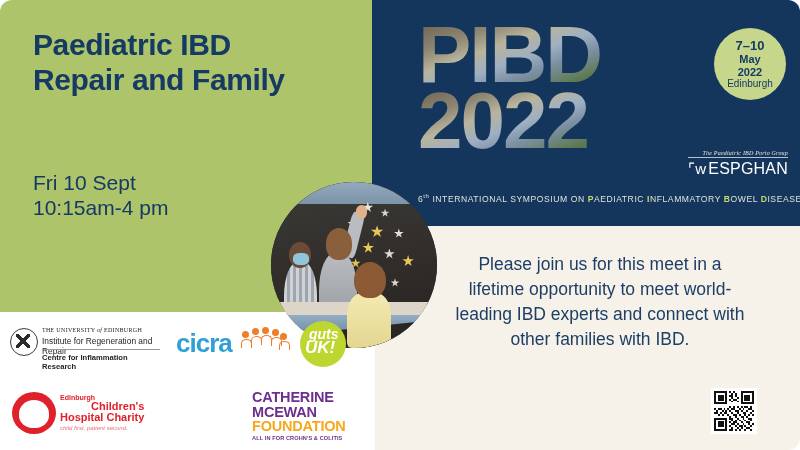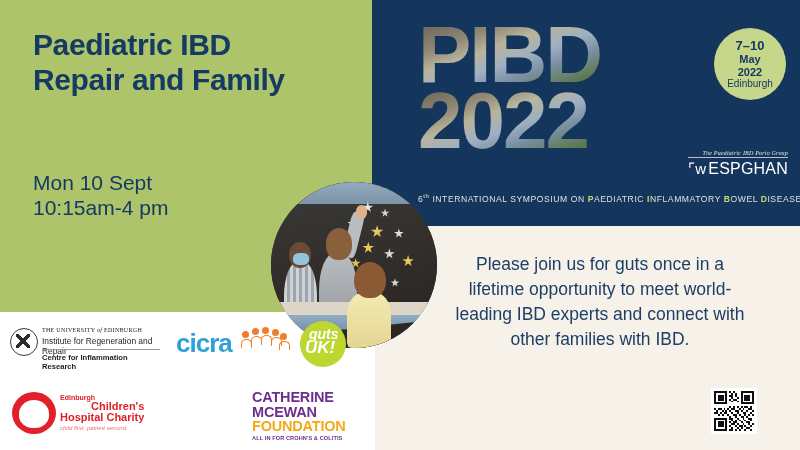--- a/index.html
+++ b/index.html
@@ -1,21 +1,21 @@
 <!DOCTYPE html>
 <html><head>
 <meta charset="utf-8">
 <style>
   html,body{margin:0;padding:0;}
   body{
     width:800px;height:450px;overflow:hidden;
     font-family:"Liberation Sans", sans-serif;
     background:#ffffff;
   }
-  .poster{position:relative;width:800px;height:450px;overflow:hidden;background:#ffffff;}
+  .poster{position:relative;width:800px;height:450px;overflow:hidden;background:#ffffff;border-radius:12px;}
 
   
   .green-panel{
     position:absolute;left:0;top:0;width:372px;height:312px;
     background:#adc46a;
   }
   .navy-panel{
     position:absolute;left:372px;top:0;width:428px;height:226px;
     background:#14365c;
   }
@@ -218,21 +218,21 @@
   <div class="navy-panel"></div>
   <div class="cream-panel"></div>
   <div class="white-bottom-left"></div>
 
   <div class="headline">
     <div>Paediatric IBD</div>
     <div>Repair and Family</div>
   </div>
 
   <div class="when">
-    <div>Mon 10 Sept</div>
+    <div>Fri 10 Sept</div>
     <div>10:15am-4 pm</div>
   </div>
 
 
   <div class="photo-circle">
     <div class="ph-wall"></div>
     <div class="ph-topband"></div>
     <div class="st" style="left:55%;top:12%;width:11px;height:11px;background:#e9e6de;"></div>
     <div class="st" style="left:66%;top:16%;width:9px;height:9px;background:#d8d4ca;"></div>
     <div class="st" style="left:46%;top:22%;width:10px;height:10px;background:#eceae2;"></div>
@@ -278,21 +278,21 @@
       <span class="glyph">⌜w</span>
       <span>ESPGHAN</span>
     </div>
   </div>
 
   <div class="symposium">
     <span>6</span><sup>th</sup><span> INTERNATIONAL SYMPOSIUM ON </span><b>P</b><span>AEDIATRIC </span><b>I</b><span>NFLAMMATORY </span><b>B</b><span>OWEL </span><b>D</b><span>ISEASE</span>
   </div>
 
   <div class="message">
-    <div>Please join us for guts once in a</div>
+    <div>Please join us for this meet in a</div>
     <div>lifetime opportunity to meet world-</div>
     <div>leading IBD experts and connect with</div>
     <div>other families with IBD.</div>
   </div>
 
 
   <div class="qr">
     <svg viewBox="0 0 21 21" shape-rendering="crispEdges">
       <rect width="21" height="21" fill="#fff"></rect>
       <g fill="#111">

